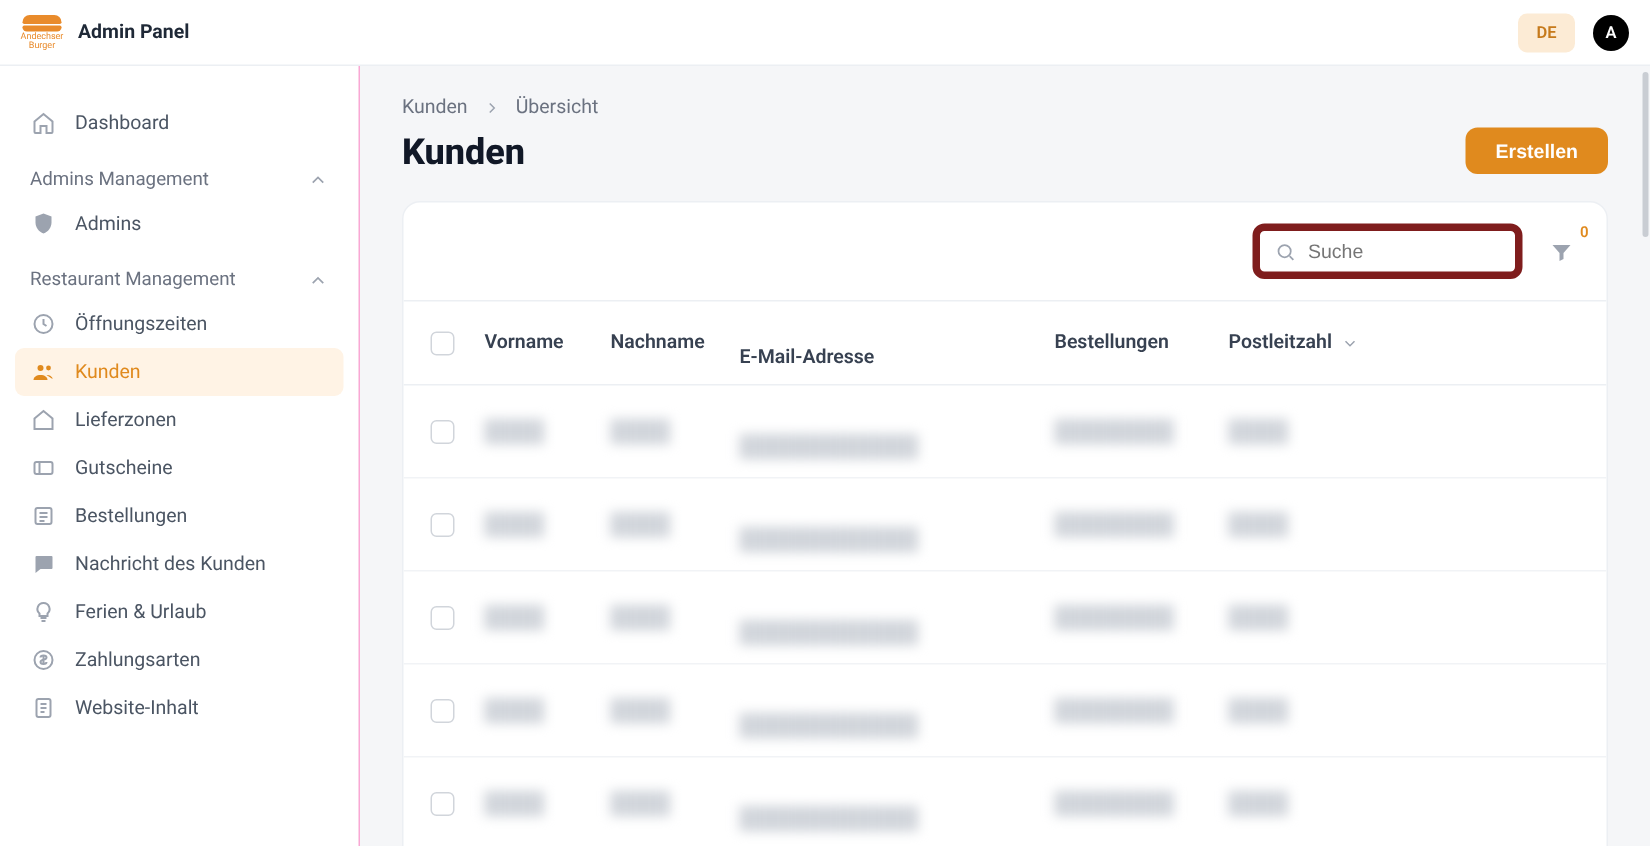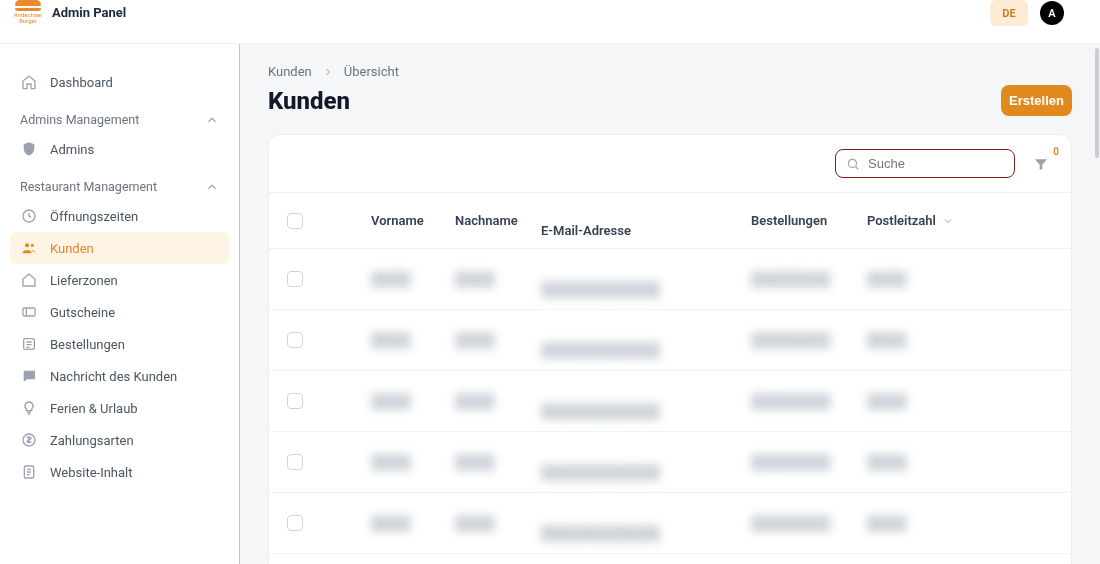--- a/index.html
+++ b/index.html
@@ -10,22 +10,22 @@
     font-size: 14px;
     width: 1100px;
     height: 564px;
     overflow: hidden;
     position: relative;
   }
   .topbar {
     height: 44px;
     border-bottom: 1px solid #eceff3;
     display: flex;
-    align-items: flex-start;
-    padding: 0 36px 0 14px;
+    align-items: center;
+    padding: 0 14px 0 14px;
     justify-content: space-between;
     position: relative;
     z-index: 2;
     background:#fff;
   }
   .brand { display: flex; align-items: center; gap: 10px; }
   .brand-logo {
     width: 28px; height: 24px; position: relative;
     display:flex; flex-direction:column; align-items:center; justify-content:center;
   }
@@ -66,49 +66,49 @@
 
   .main {
     flex:1; background:#f5f6f8; overflow-y:auto; position:relative;
   }
   .main-inner { padding:20px 28px 28px; }
   .crumbs { display:flex; align-items:center; gap:10px; color:#6b7280; font-size:13px; margin-bottom:6px;}
   .crumbs .sep { color:#9ca3af; }
   .page-head { display:flex; align-items:center; justify-content:space-between; margin-bottom:18px;}
   .page-title { font-size:24px; font-weight:800; color:#111827; }
   .btn-primary {
-    background:#E08A1E; color:#fff; border:none; border-radius:8px; padding:8px 8px;
+    background:#E08A1E; color:#fff; border:none; border-radius:8px; padding:8px 20px;
     font-size:13px; font-weight:600; cursor:pointer;
   }
 
   .card {
     background:#fff; border:1px solid #eceff3; border-radius:12px; overflow:hidden;
   }
   .card-toolbar {
     display:flex; justify-content:flex-end; align-items:center; gap:14px;
     padding:14px 18px; position:relative;
   }
   .search-wrap {
-    display:flex; align-items:center; gap:8px; border:1px solid #7f1d1d; border-radius:8px;
+    display:flex; align-items:center; gap:8px; border:5px solid #7f1d1d; border-radius:8px;
     padding:6px 10px; width:180px; color:#9ca3af;
   }
   .search-wrap input {
     border:none; outline:none; font-size:13px; width:100%; background:transparent; color:#111827;
   }
   .filter-btn { position:relative; color:#9ca3af; cursor:pointer; padding:4px;}
   .filter-badge {
     position:absolute; top:-6px; right:-6px; font-size:10px; color:#E08A1E; font-weight:600;
   }
 
   .thead {
     display:flex; align-items:center; border-top:1px solid #eceff3; border-bottom:1px solid #eceff3;
     padding:10px 18px; font-size:13px; color:#374151; font-weight:600;
   }
   .col-cb { width:36px; }
-  .col-vor { width:84px;margin-left:48px; }
+  .col-vor { width:84px; }
   .col-nach { width:86px; }
   .col-mail { flex:1; max-width:210px;margin-top:20px;}
   .col-tel { width:116px; }
   .col-plz { width:120px; display:flex; align-items:center; gap:6px;}
   .row {
     display:flex; align-items:center; padding:12px 18px; border-bottom:1px solid #f1f3f6;
     min-height:44px; color:#f3f4f6;
   }
   .row .cb {
     width:16px; height:16px; border:1.5px solid #d1d5db; border-radius:4px; background:#fff;

